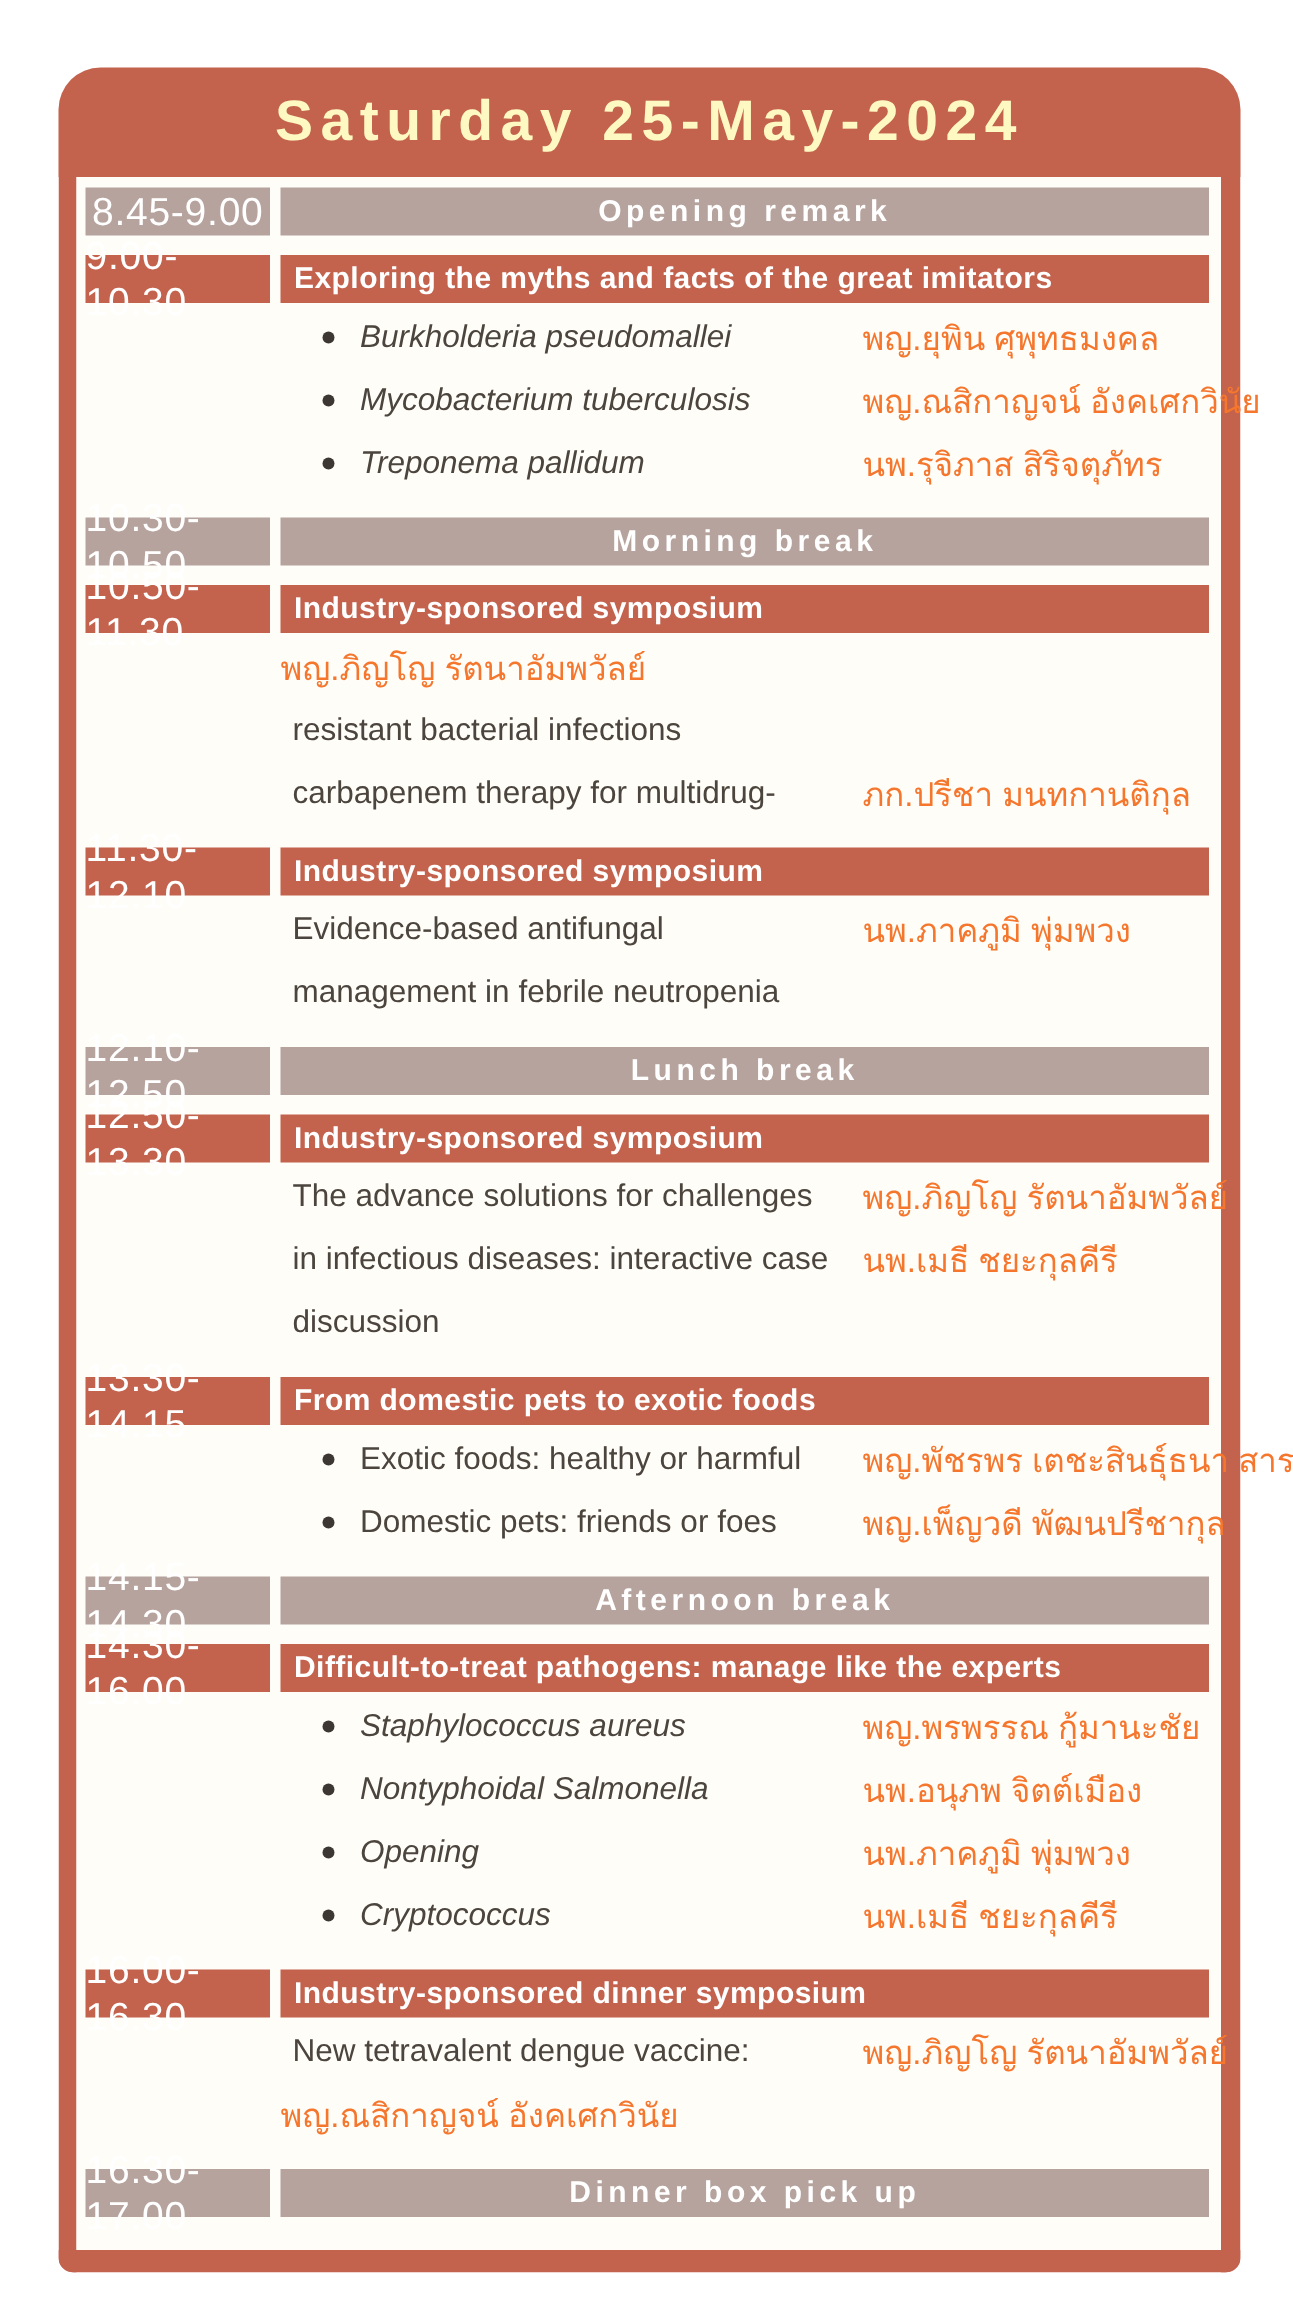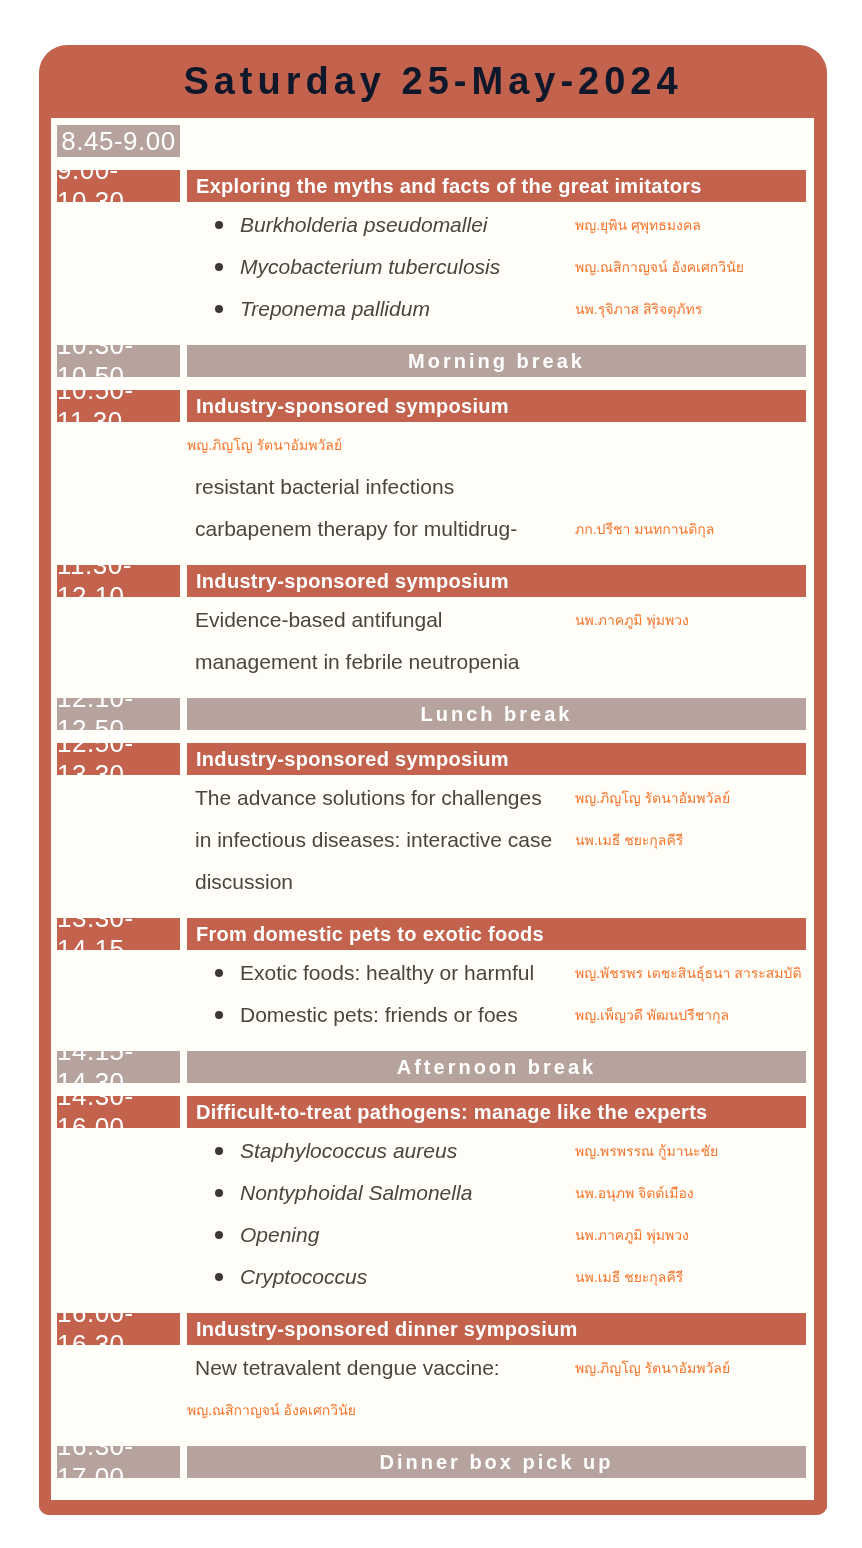--- a/index.html
+++ b/index.html
@@ -14,21 +14,21 @@
   body{
     width:862px;height:1548px;
     font-family:"Liberation Sans","DejaVu Sans",sans-serif;
     position:relative;
   }
   .frame{width:788px;margin:45px 0 0 39px;}
   .header{
     height:73px;background:var(--terracotta);
     border-radius:28px 28px 0 0;
     display:flex;align-items:center;justify-content:center;
-    color:#0f172a;font-weight:bold;font-size:38px;letter-spacing:5px;
+    color:#fef9c3;font-weight:bold;font-size:38px;letter-spacing:5px;
     white-space:nowrap;
   }
   .card-body{
     border-left:12px solid var(--terracotta);
     border-right:13px solid var(--terracotta);
     border-bottom:15px solid var(--terracotta);
     border-radius:0 0 10px 10px;
     background:var(--cream);
     padding:7px 8px 22px 6px;
     min-height:1397px;
@@ -62,31 +62,32 @@
     color:var(--dark);font-size:21px;padding-left:8px;
     white-space:nowrap;display:flex;align-items:center;
   }
   .topic.italic .ttext{font-style:italic;}
   .topic.bulleted{padding-left:28px;}
   .dot{
     width:8px;height:8px;border-radius:50%;
     background:#3c3733;display:inline-block;margin-right:17px;flex:0 0 auto;
   }
   .speaker{
-    color:var(--orange);font-size:14px;white-space:nowrap;
+    color:var(--orange);font-size:22px;white-space:nowrap;
   }
 </style>
 </head>
 <body>
 
 <div class="frame">
   <div class="header">Saturday 25-May-2024</div>
   <div class="card-body">
       <div class="block">
         <div class="time mauve">8.45-9.00</div>
+        <div class="bar bar-break">Opening remark</div>
       </div>
       <div class="block">
         <div class="time terra">9.00-10.30</div>
         <div class="bar bar-session">Exploring the myths and facts of the great imitators</div>
         <div class="spacer"></div>
         <div class="content">
           <div class="line">
             <div class="topic bulleted italic">
               <span class="dot"></span>
               <span class="ttext">Burkholderia pseudomallei</span>

